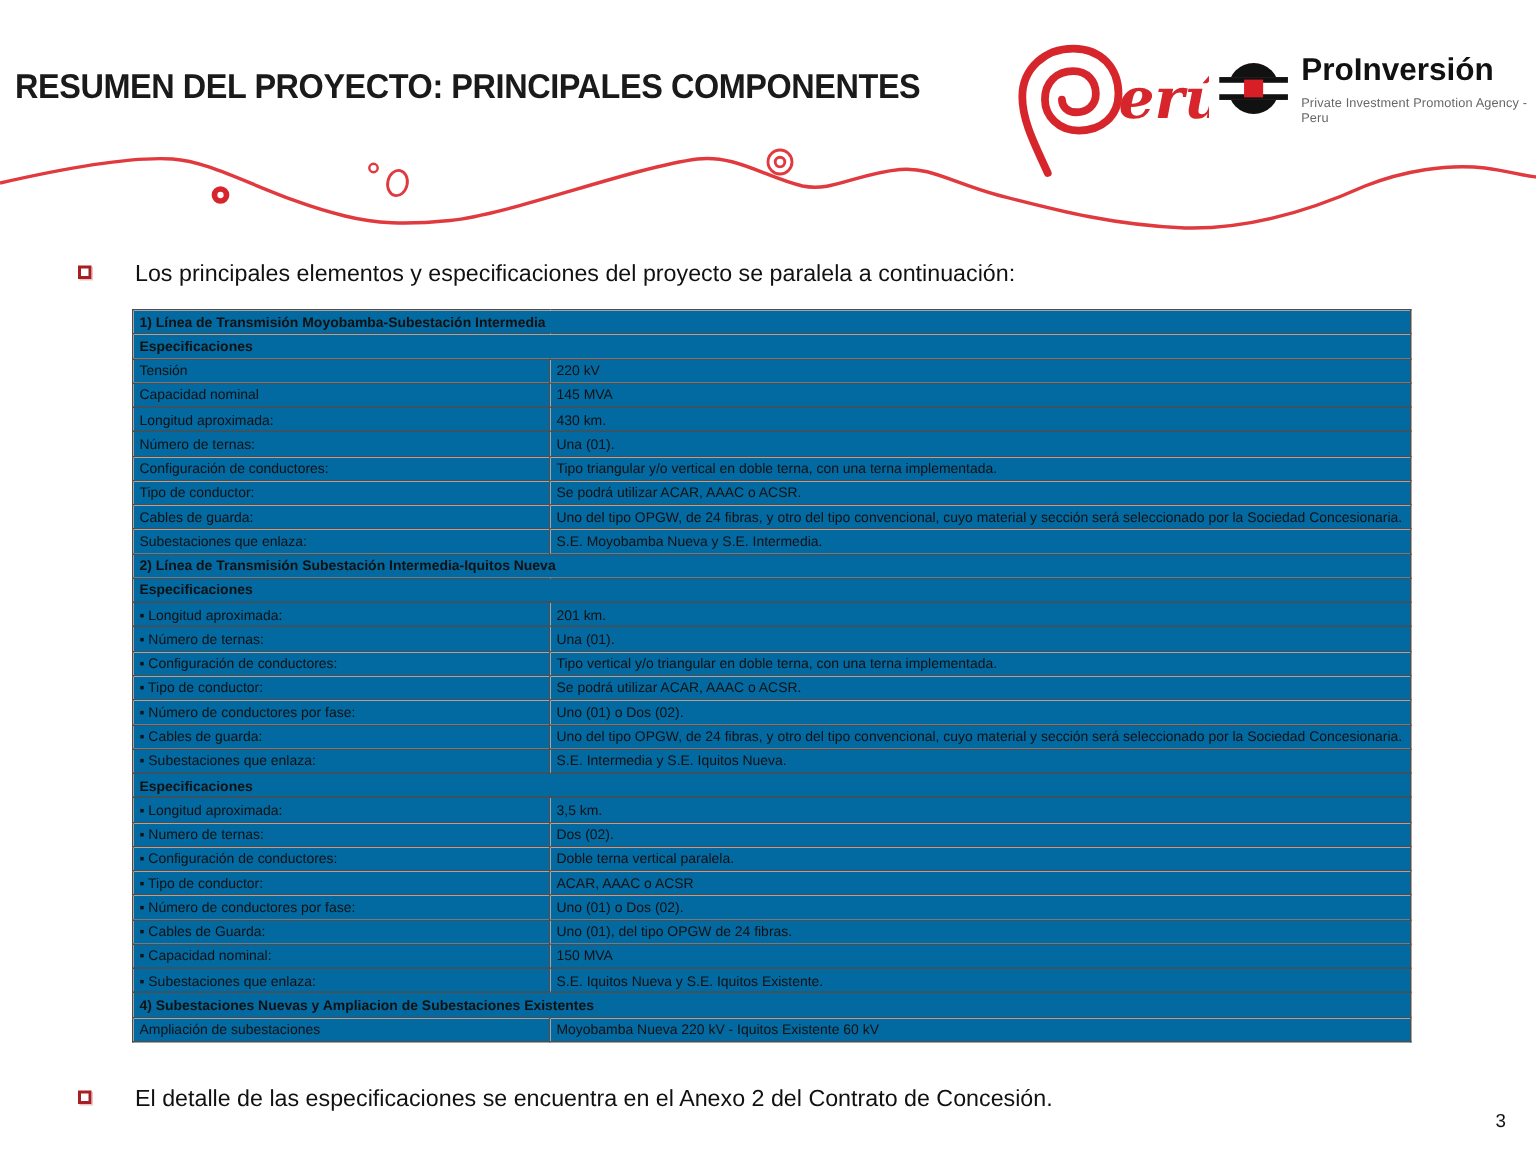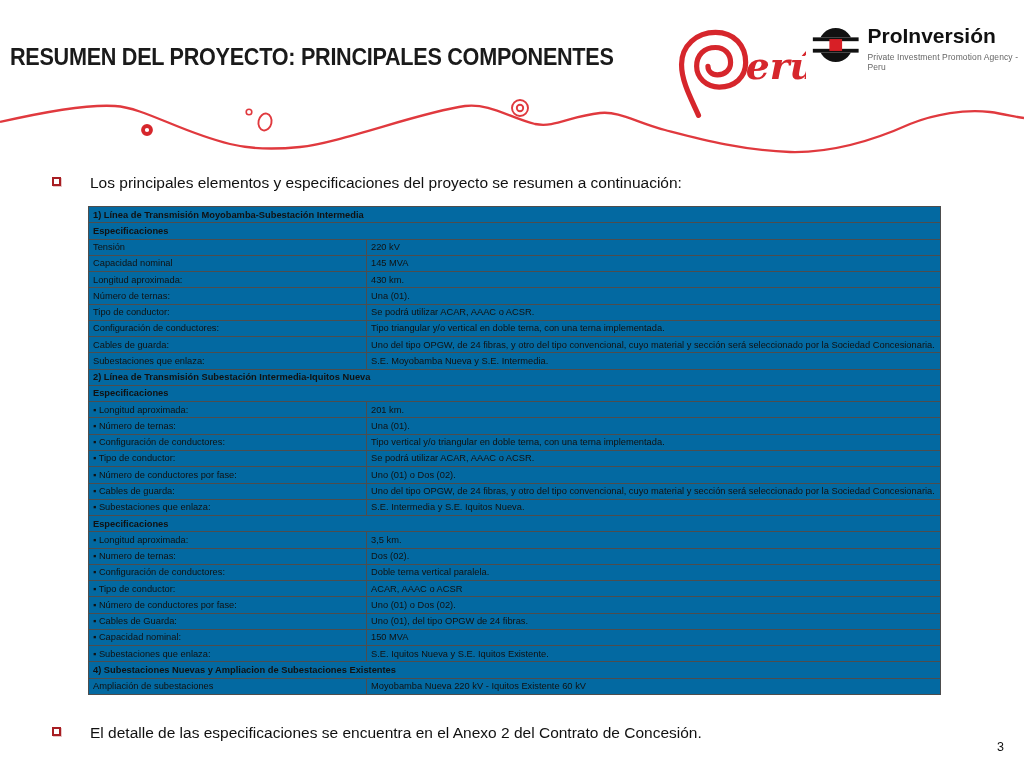--- a/index.html
+++ b/index.html
@@ -13,21 +13,21 @@
   }
 
   
   .slide-title {
     position: absolute; left: 10px; top: 44px;
     font-size: 23px; font-weight: bold; color: #1a1a1a;
     white-space: nowrap; letter-spacing: -0.3px;
     transform: scaleX(0.94); transform-origin: left center;
   }
   .peru-logo { position: absolute; left: 674px; top: 22px; }
-  .proinv-logo { position: absolute; left: 812px; top: 21px; display: flex; align-items: flex-start; }
+  .proinv-logo { position: absolute; left: 812px; top: 32px; display: flex; align-items: flex-end; }
   .proinv-text { margin-left: 8px; padding-top: 4px; }
   .proinv-name { font-size: 21px; font-weight: bold; color: #111; line-height: 1.05; }
   .proinv-sub  { font-size: 8.5px; color: #666; margin-top: 5px; letter-spacing: 0.1px; }
 
   .wave { position: absolute; left: 0; top: 92px; }
 
   
   .bullet-row { position: absolute; left: 52px; display: flex; align-items: flex-start; }
   .bullet-row.b1 { top: 174px; }
   .bullet-row.b2 { top: 724px; }
@@ -85,21 +85,21 @@
   <path d="M0 30 C 35 22, 85 12, 115 14 C 145 16, 180 40, 230 52 C 250 57, 270 58, 300 55 C 340 51, 420 20, 465 14 C 490 11, 510 26, 535 32 C 555 36, 570 24, 600 21 C 620 19, 635 30, 665 38 C 700 47, 740 58, 790 60 C 830 61, 870 50, 910 32 C 935 22, 965 17, 990 20 C 1005 22, 1015 25, 1024 26" fill="none" stroke="#e0393e" stroke-width="2.3"></path>
   <circle cx="147" cy="38" r="4" fill="none" stroke="#d6262c" stroke-width="3.8"></circle>
   <circle cx="249" cy="20" r="2.8" fill="none" stroke="#e0393e" stroke-width="1.6"></circle>
   <ellipse cx="265" cy="30" rx="6.5" ry="8.5" fill="none" stroke="#e0393e" stroke-width="1.9" transform="rotate(12 265 30)"></ellipse>
   <circle cx="520" cy="16" r="8" fill="none" stroke="#e0393e" stroke-width="1.9"></circle>
   <circle cx="520" cy="16" r="3.2" fill="none" stroke="#e0393e" stroke-width="1.9"></circle>
 </svg>
 
 <div class="bullet-row b1">
   <span class="bullet-sq"></span>
-  <span class="bullet-text">Los principales elementos y especificaciones del proyecto se resumen a continuación:</span>
+  <span class="bullet-text">Los principales elementos y especificaciones del proyecto se paralela a continuación:</span>
 </div>
 
 <table class="spec">
   <colgroup>
       <col style="width:278px">
       <col style="width:574px">
     </colgroup>
   <tbody>
       <tr class="sec-header">
         <td colspan="2">1) Línea de Transmisión Moyobamba-Subestación Intermedia</td>
@@ -117,26 +117,26 @@
       </tr>
       <tr>
         <td>Longitud aproximada:</td>
         <td>430 km.</td>
       </tr>
       <tr>
         <td>Número de ternas:</td>
         <td>Una (01).</td>
       </tr>
       <tr>
+        <td>Configuración de conductores:</td>
+        <td>Tipo triangular y/o vertical en doble terna, con una terna implementada.</td>
+      </tr>
+      <tr>
         <td>Tipo de conductor:</td>
         <td>Se podrá utilizar ACAR, AAAC o ACSR.</td>
-      </tr>
-      <tr>
-        <td>Configuración de conductores:</td>
-        <td>Tipo triangular y/o vertical en doble terna, con una terna implementada.</td>
       </tr>
       <tr>
         <td>Cables de guarda:</td>
         <td>Uno del tipo OPGW, de 24 fibras, y otro del tipo convencional, cuyo material y sección será seleccionado por la Sociedad Concesionaria.</td>
       </tr>
       <tr>
         <td>Subestaciones que enlaza:</td>
         <td>S.E. Moyobamba Nueva y S.E. Intermedia.</td>
       </tr>
       <tr class="sec-header">

